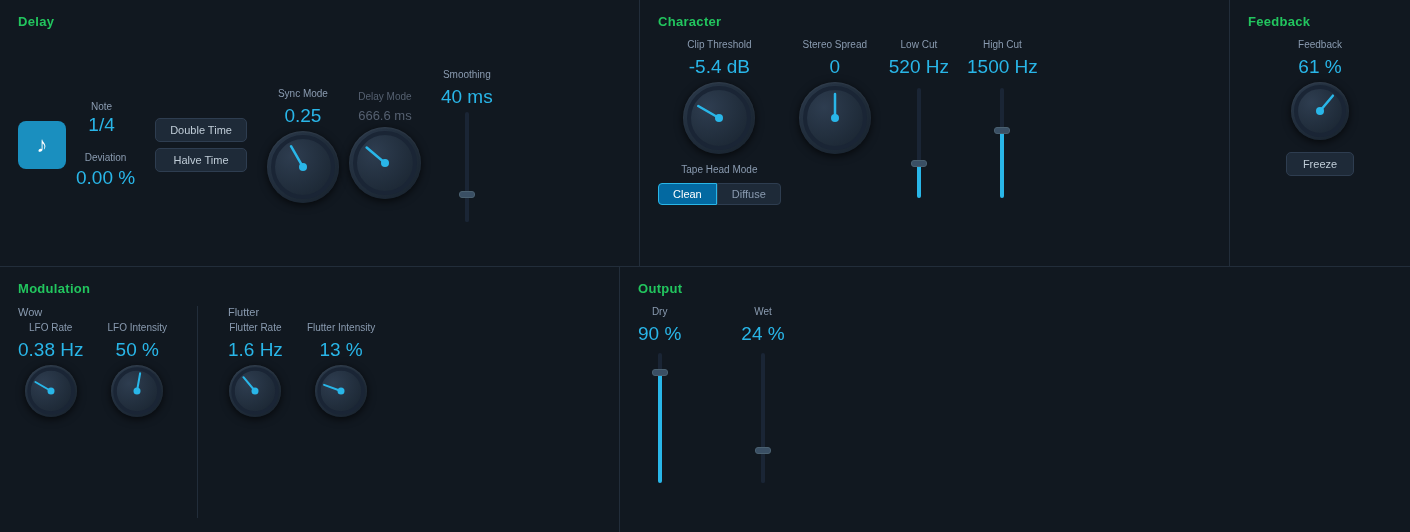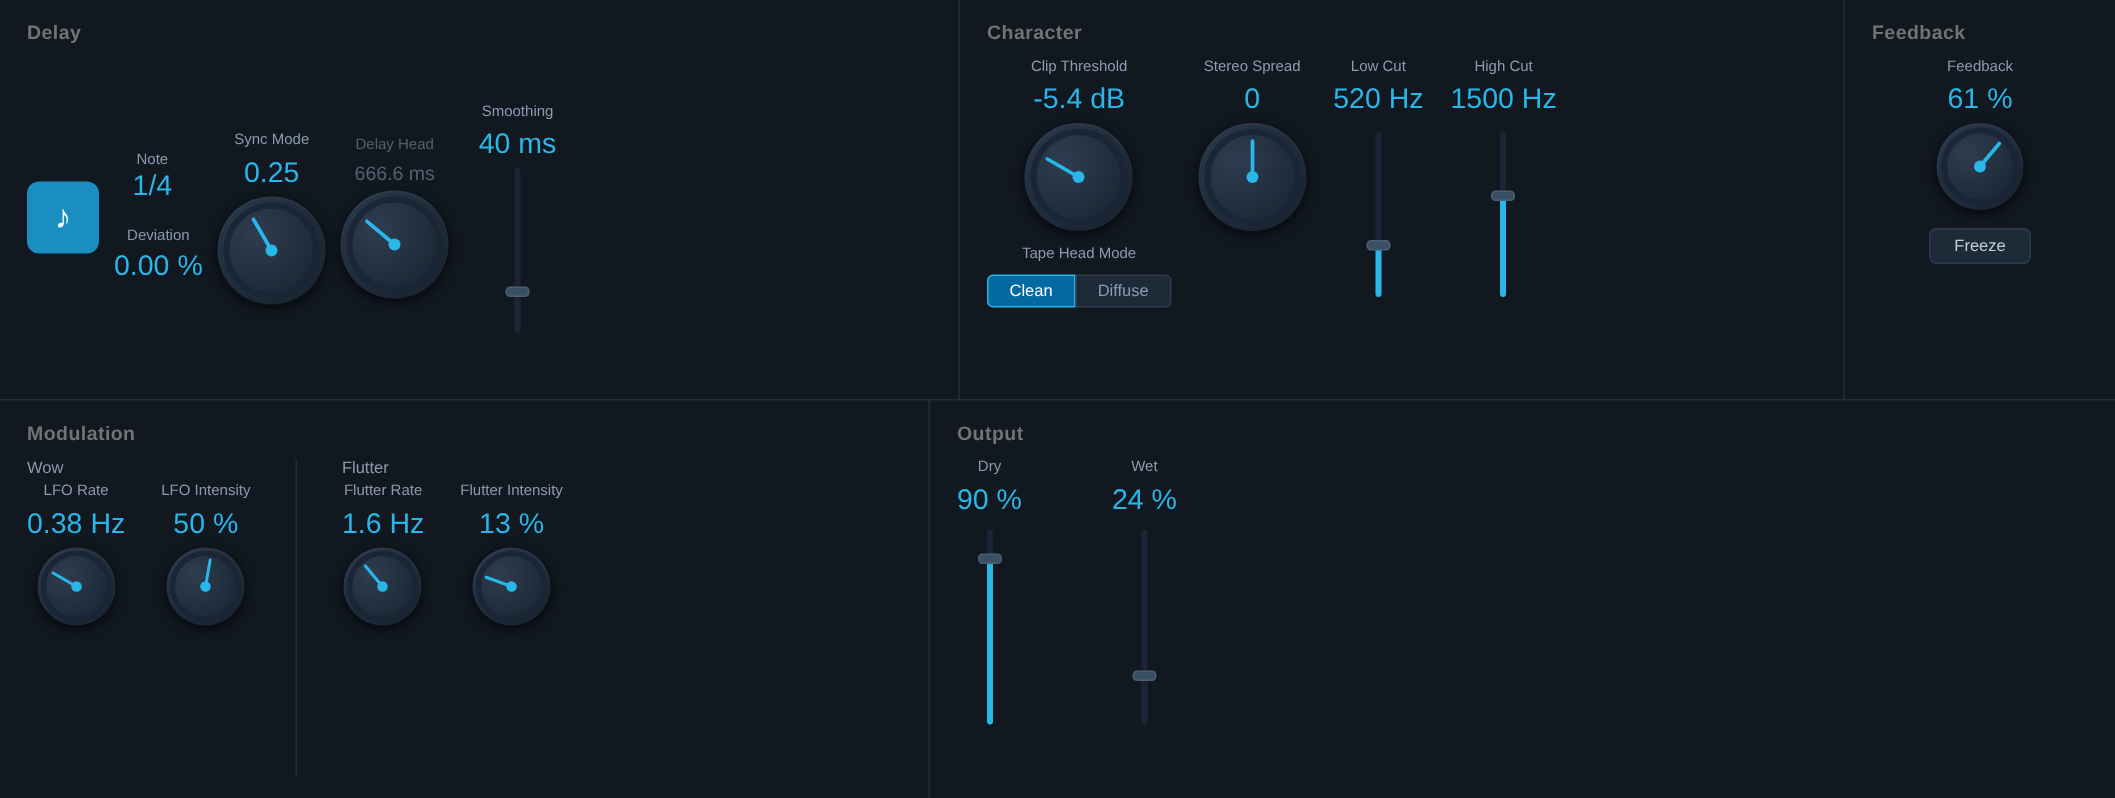--- a/index.html
+++ b/index.html
@@ -26,21 +26,21 @@
       display: flex;
       flex: 1;
     }
     .panel {
       padding: 14px 18px;
       border-right: 1px solid #222d3a;
     }
     .panel-title {
       font-size: 13px;
       font-weight: 600;
-      color: #737373;
+      color: #22c55e;
       margin-bottom: 10px;
       letter-spacing: 0.3px;
     }
     
     .delay-panel {
       width: 640px;
       display: flex;
       flex-direction: column;
     }
     .delay-content {
@@ -285,35 +285,39 @@
           <div class="note-info">
             <span class="param-label">Note</span>
             <span class="param-value">1/4</span>
           </div>
           <div class="deviation-row">
             <span class="param-label">Deviation</span>
             <span class="param-value">0.00 %</span>
           </div>
         </div>
 
+        <div class="btn-group">
+          <button class="time-btn">Double Time</button>
+          <button class="time-btn">Halve Time</button>
+        </div>
 
         <div class="knob-container">
           <span class="param-label">Sync Mode</span>
           <span class="param-value">0.25</span>
           <div class="knob knob-lg" style="position:relative;">
             <svg class="knob-svg" viewBox="0 0 72 72">
               <circle cx="36" cy="36" r="30" fill="none" stroke="#1a2535" stroke-width="4"></circle>
               <path d="M36 36 L36 12" stroke="#29b6e8" stroke-width="2.5" stroke-linecap="round" transform="rotate(-30 36 36)"></path>
               <circle cx="36" cy="36" r="4" fill="#29b6e8"></circle>
             </svg>
           </div>
         </div>
 
         <div class="knob-container">
-          <span class="param-label" style="color:#556070;">Delay Head</span>
+          <span class="param-label" style="color:#556070;">Delay Mode</span>
           <span class="param-value-gray">666.6 ms</span>
           <div class="knob knob-lg" style="position:relative;">
             <svg class="knob-svg" viewBox="0 0 72 72">
               <circle cx="36" cy="36" r="30" fill="none" stroke="#1a2535" stroke-width="4"></circle>
               <path d="M36 36 L36 12" stroke="#29b6e8" stroke-width="2.5" stroke-linecap="round" transform="rotate(-50 36 36)"></path>
               <circle cx="36" cy="36" r="4" fill="#29b6e8"></circle>
             </svg>
           </div>
         </div>
 

